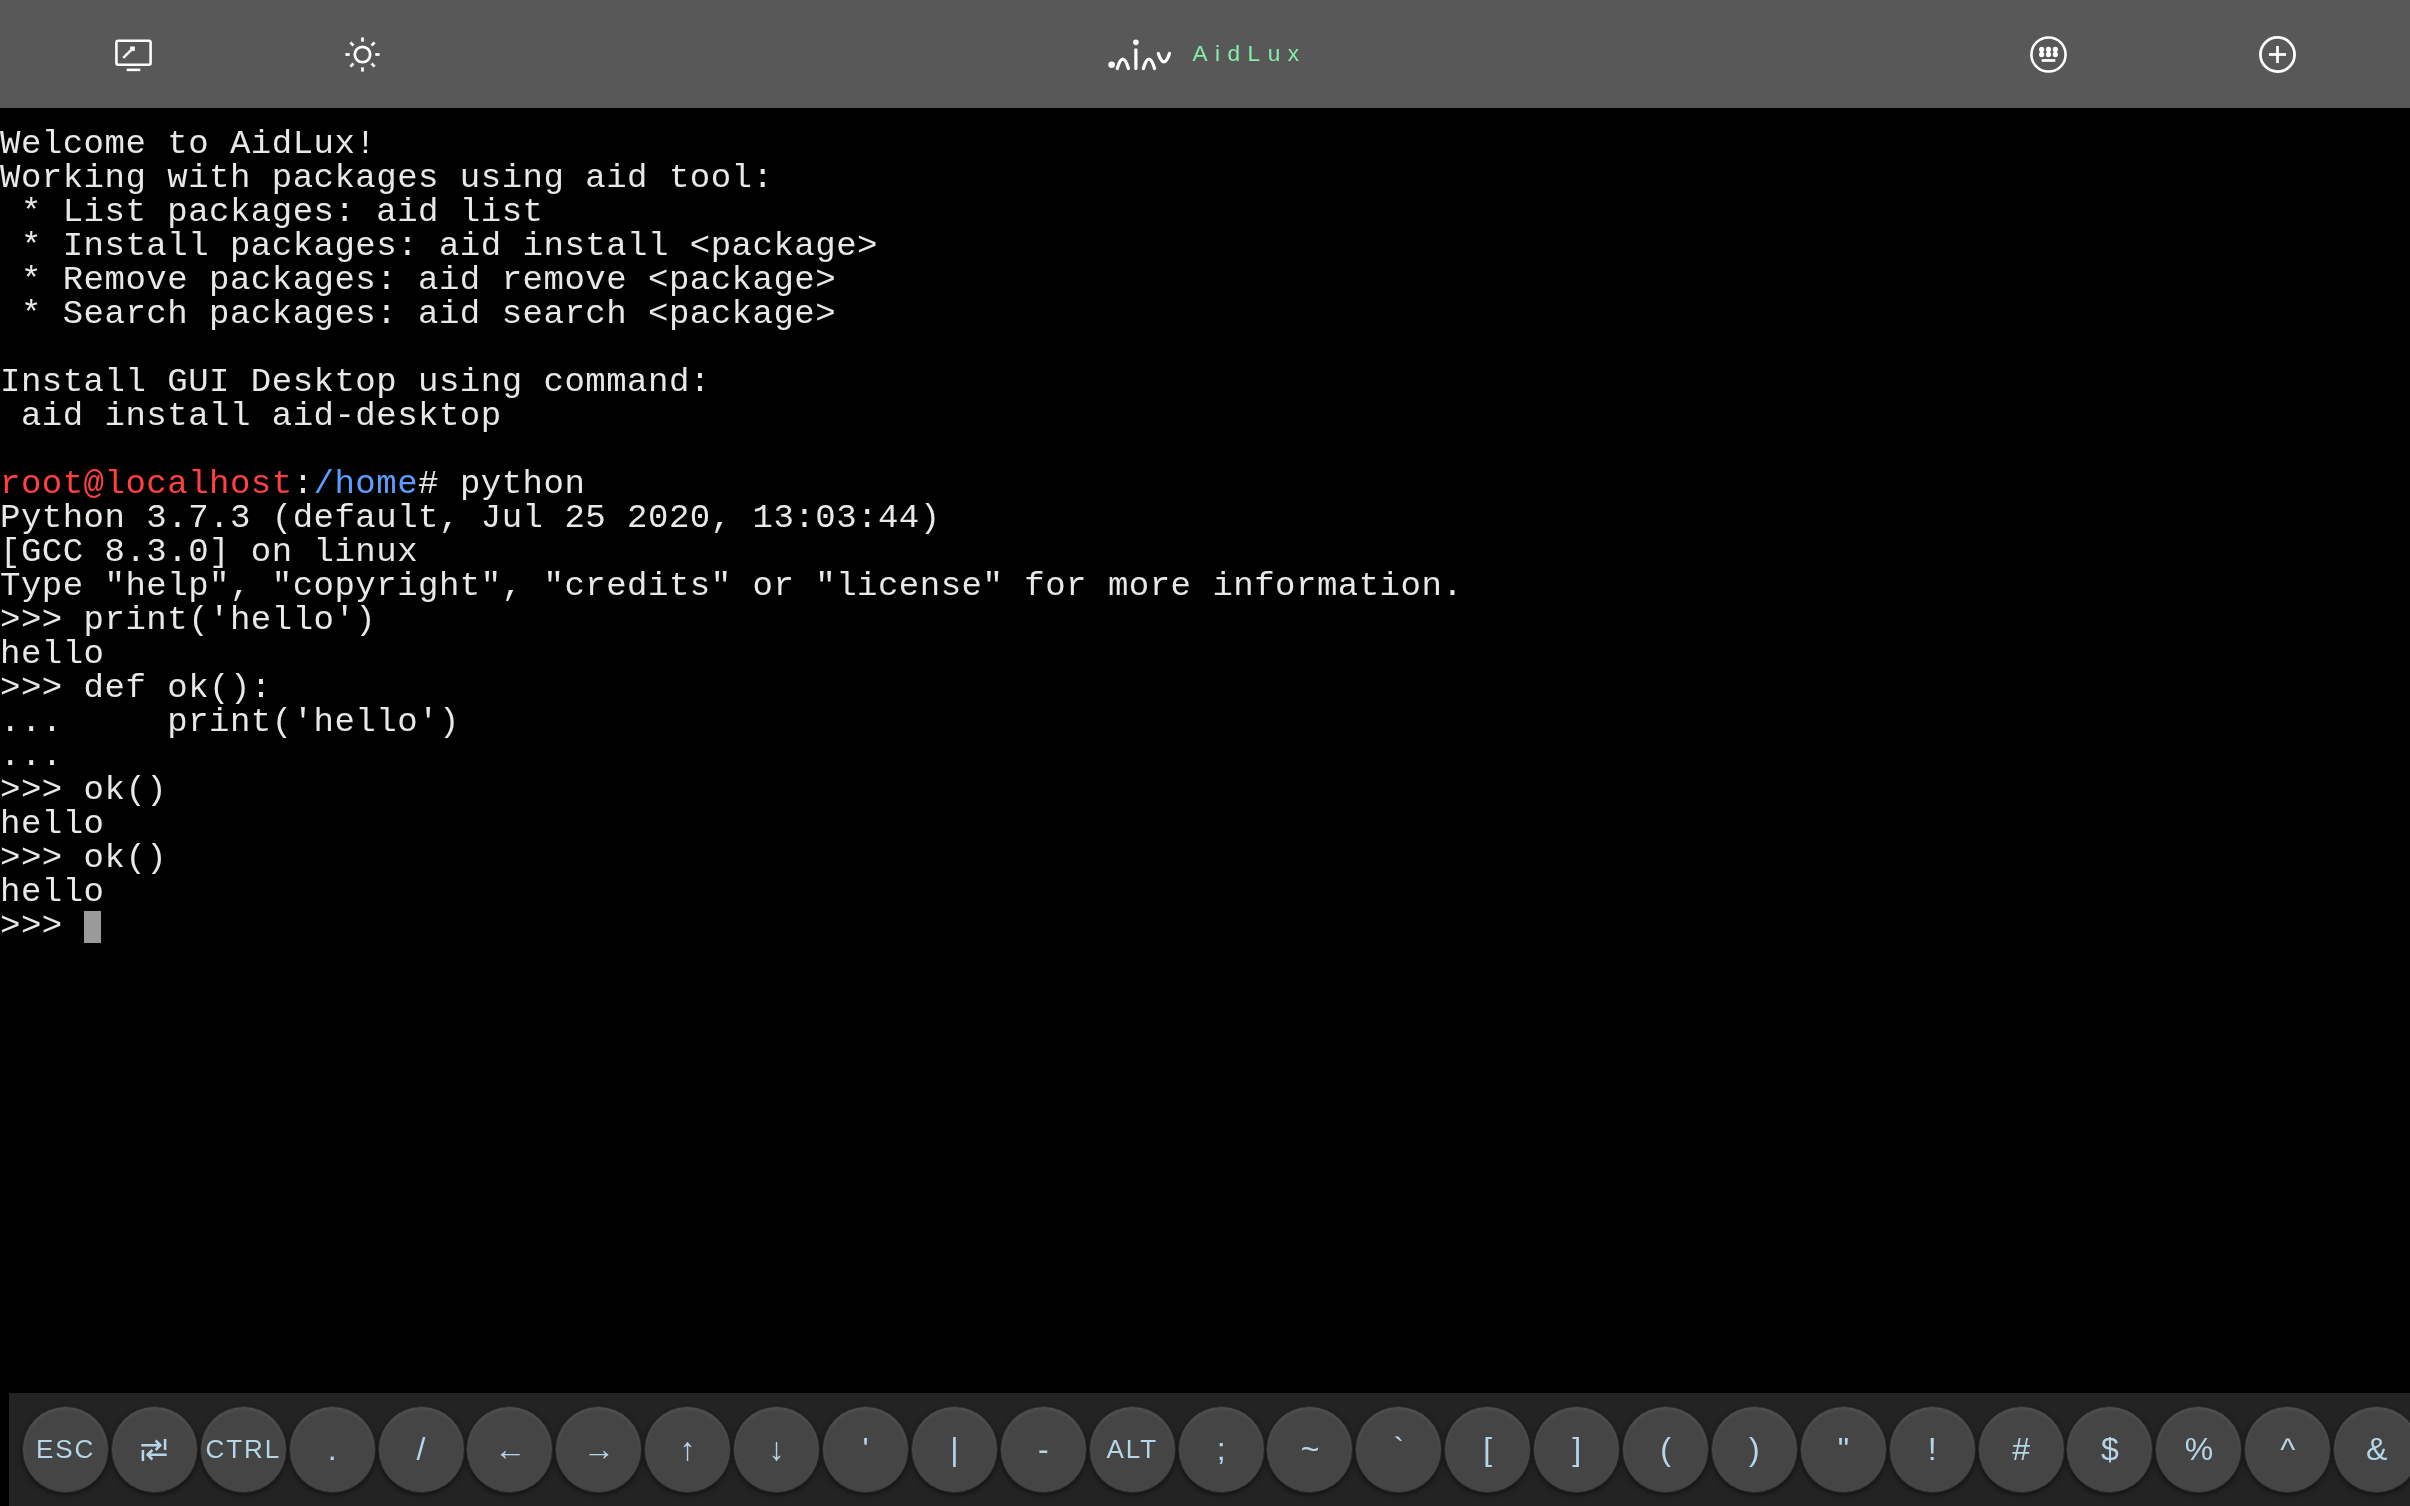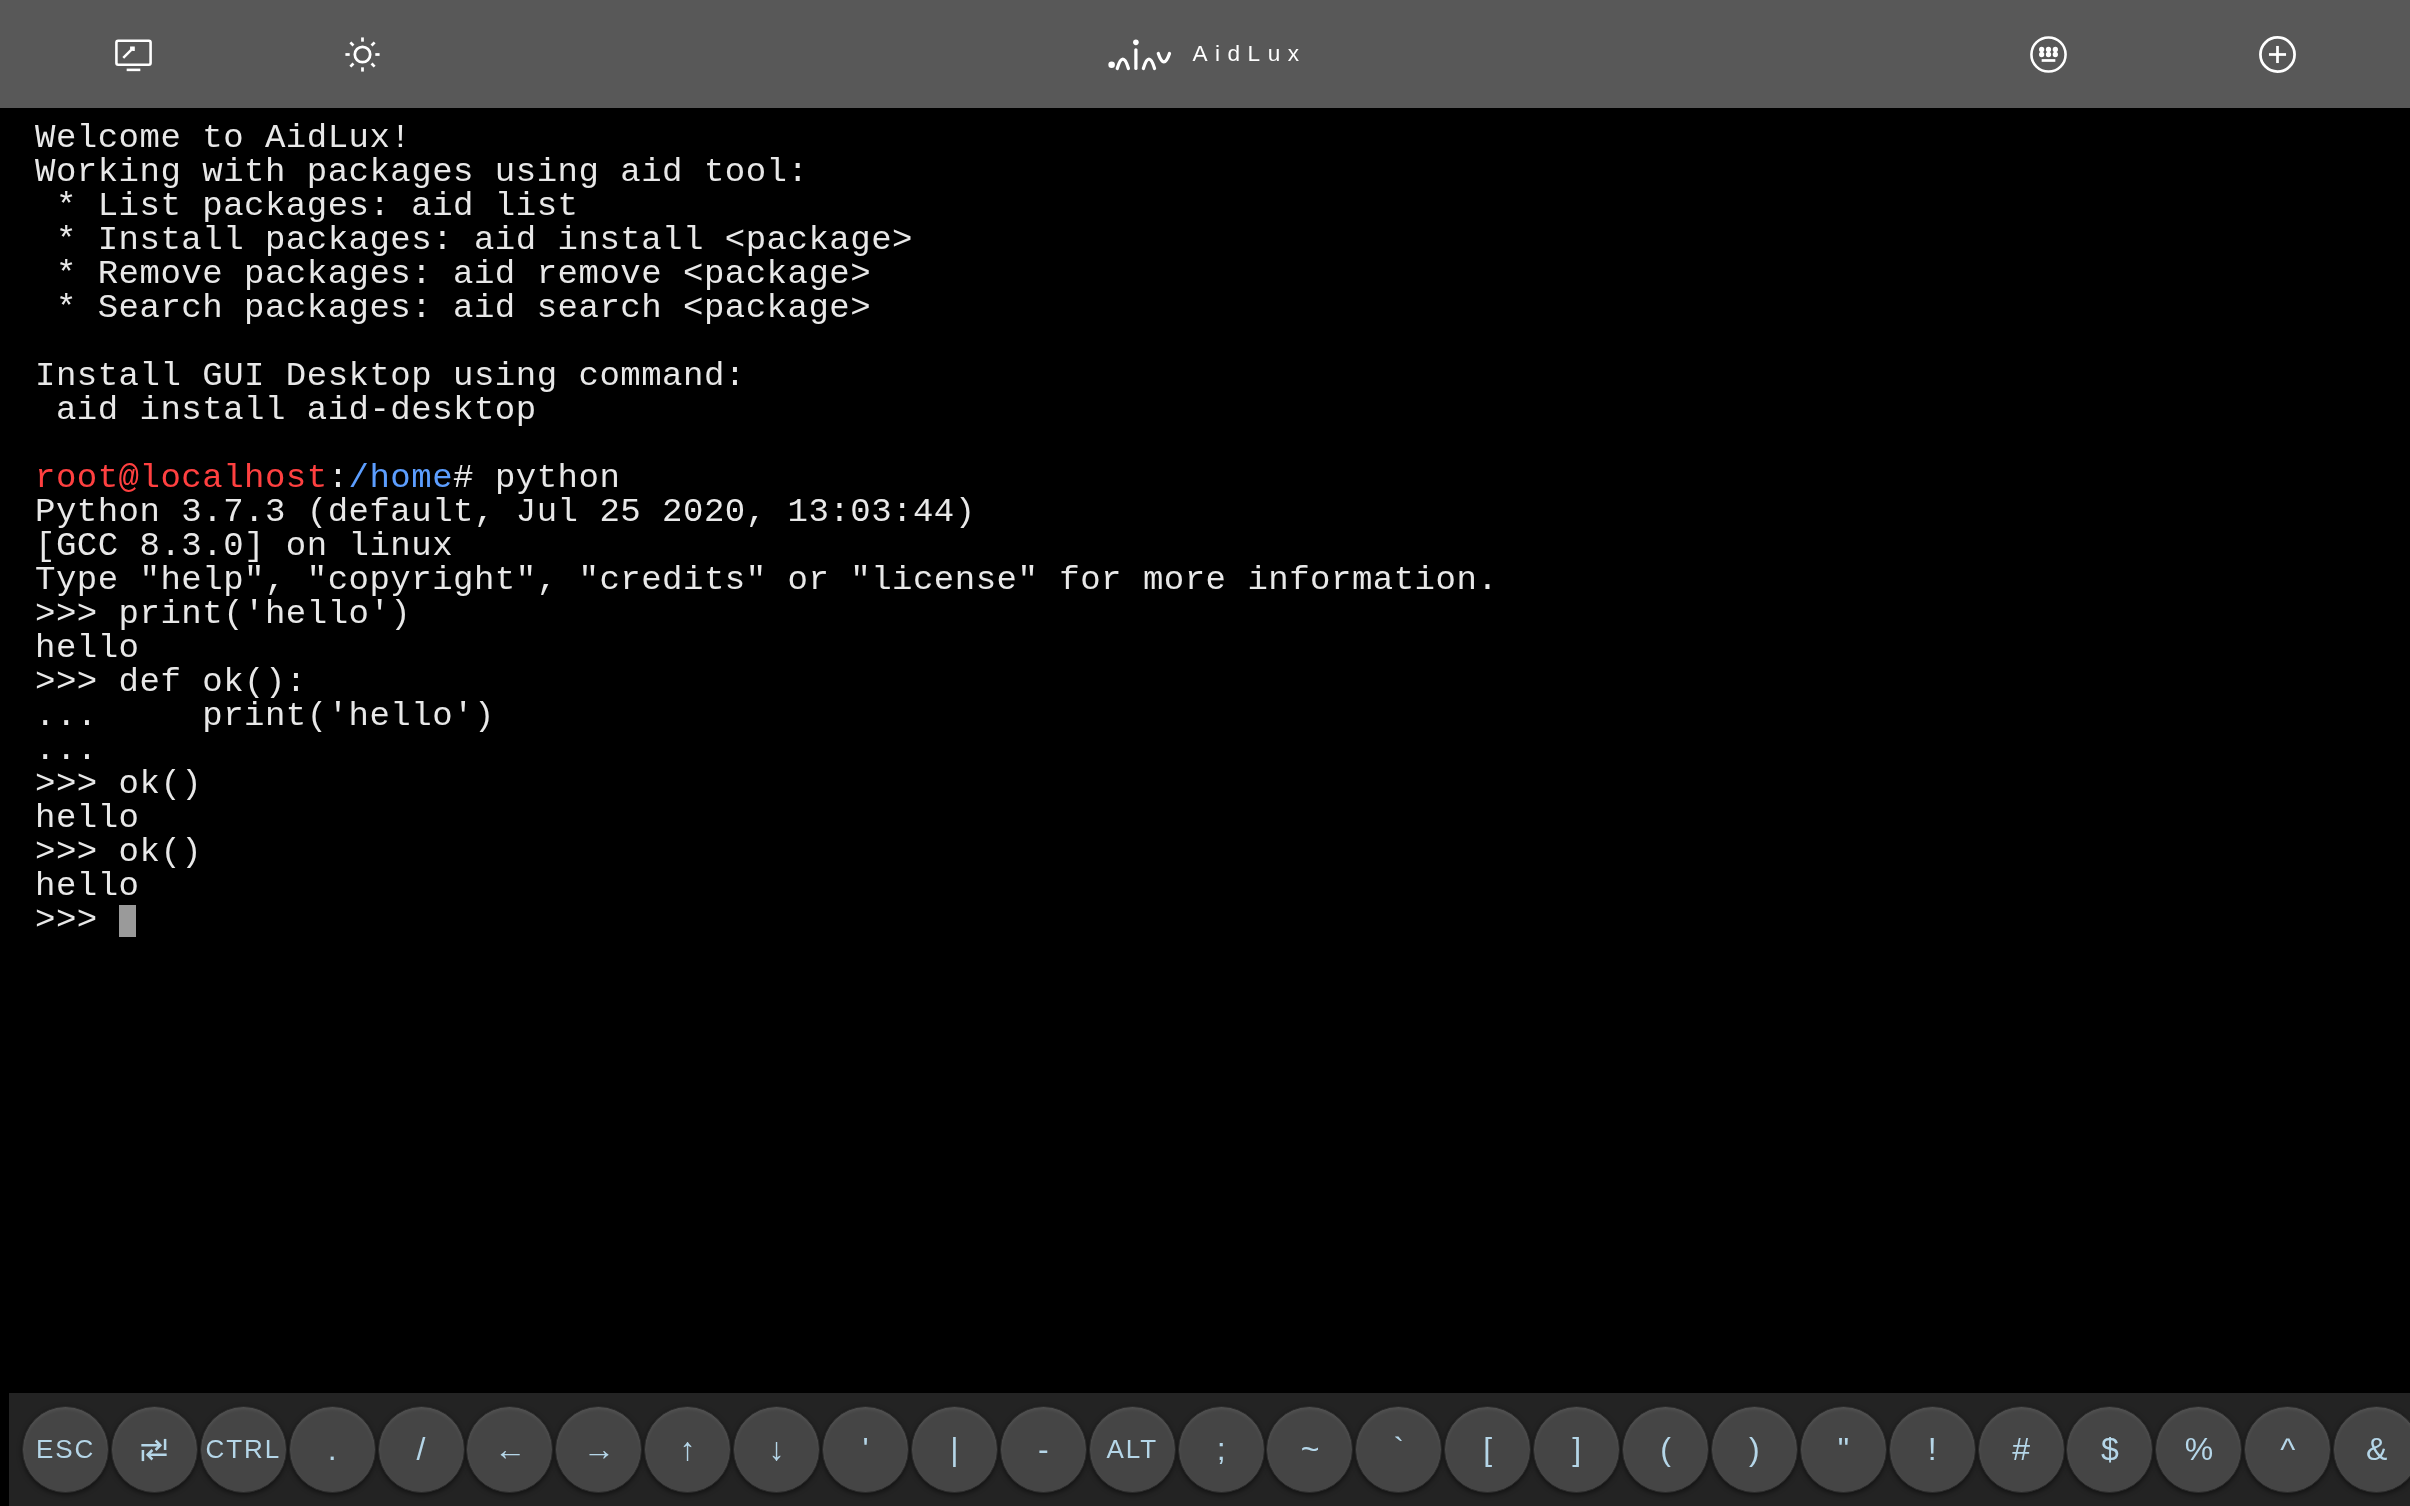--- a/index.html
+++ b/index.html
@@ -24,21 +24,21 @@
     .titlebar-left, .titlebar-right {
       display: flex;
       align-items: center;
       gap: 188px;
     }
     
     .titlebar-center {
       display: flex;
       align-items: center;
       gap: 13px;
-      color: #ffffff;
+      color: #86efac;
       font-family: Arial, sans-serif;
       font-size: 22.6px;
       letter-spacing: 7.5px;
       font-weight: 300;
     }
     
     .logo-svg {
       width: 75px;
       height: 42px;
     }
@@ -47,28 +47,27 @@
       width: 41px;
       height: 41px;
       cursor: pointer;
       color: #fff;
       display: flex;
       align-items: center;
       justify-content: center;
     }
     
     .terminal {
-      padding: 13px 0 0 0;
+      padding: 19px 0 0 0;
       font-size: 34px;
       line-height: 1.0;
       color: #e8e8e8;
       font-family: 'Menlo', 'Consolas', 'Courier New', monospace;
       white-space: pre;
       letter-spacing: 0.5px;
-      margin-left: 35px;
     }
     
     .term-red { color: #ff4040; }
     .term-blue { color: #5c9eff; }
     .term-white { color: #e8e8e8; }
     
     .cursor {
       display: inline-block;
       width: 17px;
       height: 32px;

